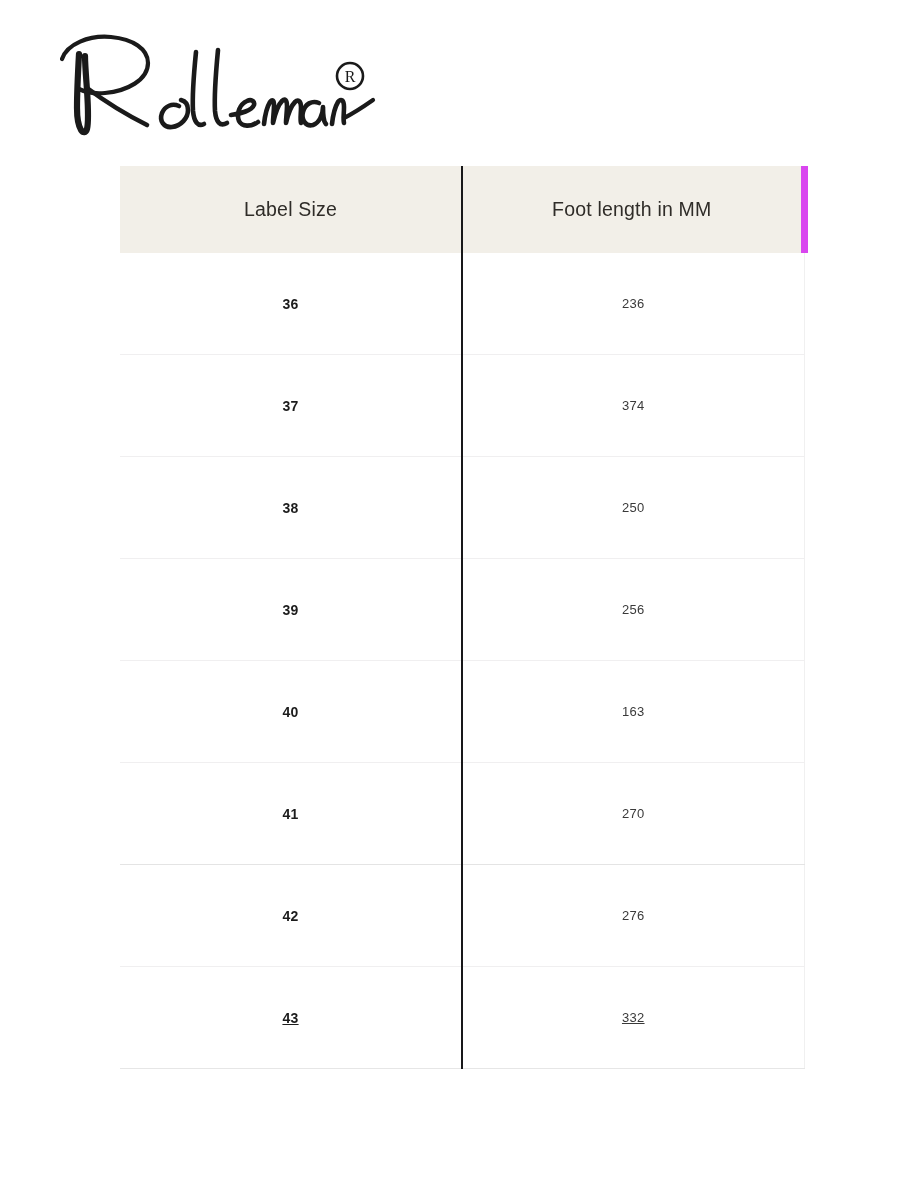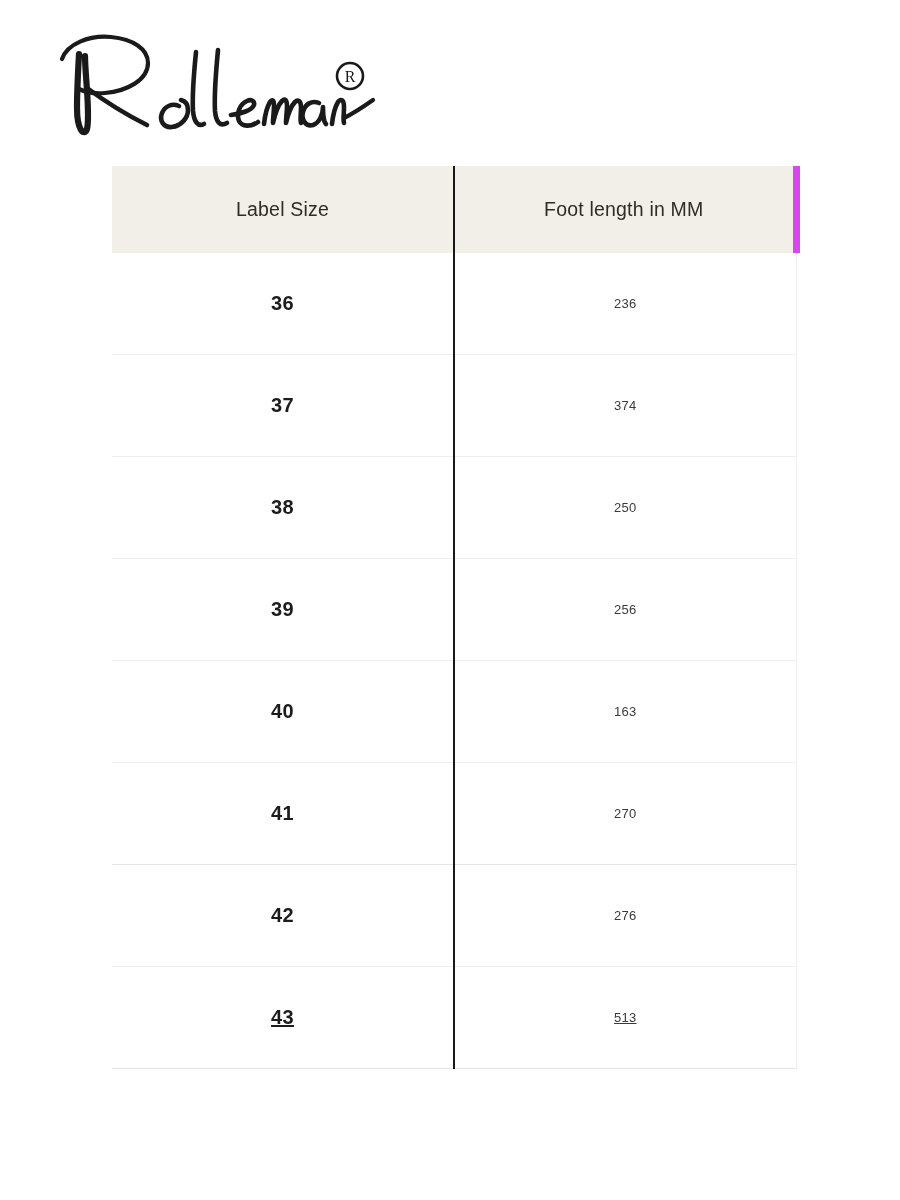--- a/index.html
+++ b/index.html
@@ -32,21 +32,21 @@
   }
   .brand-mark {
     display: block;
     width: 330px;
     height: 115px;
   }
 
   
   .size-table-wrap {
     position: absolute;
-    left: 112px;
+    left: 120px;
     top: 166px;
     width: 684px;
   }
   .size-table {
     width: 684px;
     border-collapse: collapse;
     table-layout: fixed;
     position: relative;
   }
   .size-table col.col-label { width: 342px; }
@@ -70,21 +70,21 @@
     height: 101px;
     padding: 0;
     text-align: center;
     vertical-align: middle;
     background: #ffffff;
     border-bottom: 1px solid #f0eff0;
   }
   .size-table tbody td.td-label {
     border-right: 2px solid #18181a;
     font-weight: 700;
-    font-size: 20px;
+    font-size: 14px;
     color: #1c1c1c;
     letter-spacing: 0.3px;
   }
   .size-table tbody td.td-value {
     border-right: 1px solid #f0f0f0;
     font-weight: 400;
     font-size: 13px;
     color: #3a3a3a;
     letter-spacing: 0.3px;
   }
@@ -179,19 +179,19 @@
         <tr class="row-accent">
           <td class="td-label">41</td>
           <td class="td-value">270</td>
         </tr>
         <tr>
           <td class="td-label">42</td>
           <td class="td-value">276</td>
         </tr>
         <tr>
           <td class="td-label">43</td>
-          <td class="td-value">513</td>
+          <td class="td-value">332</td>
         </tr>
       </tbody>
     </table>
   </div>
 
 </div>
 
 </body></html>

